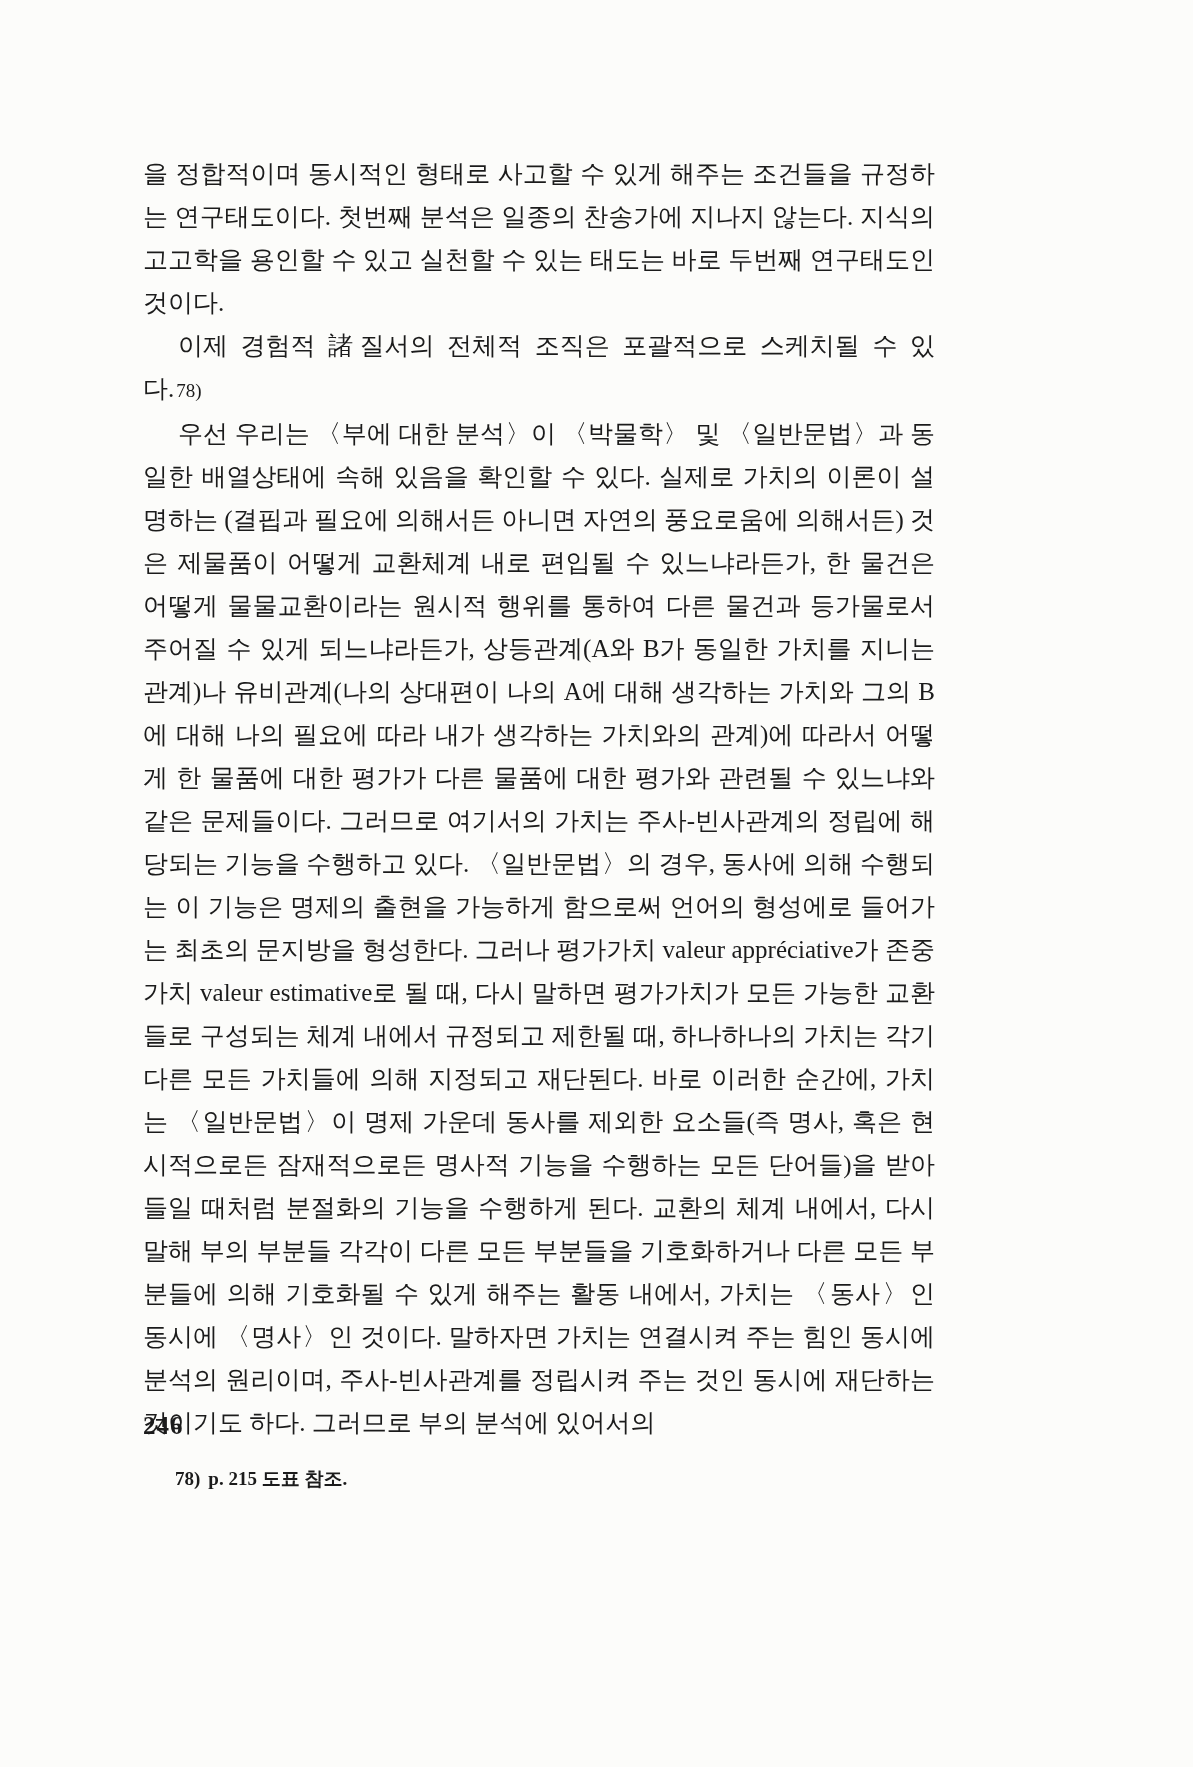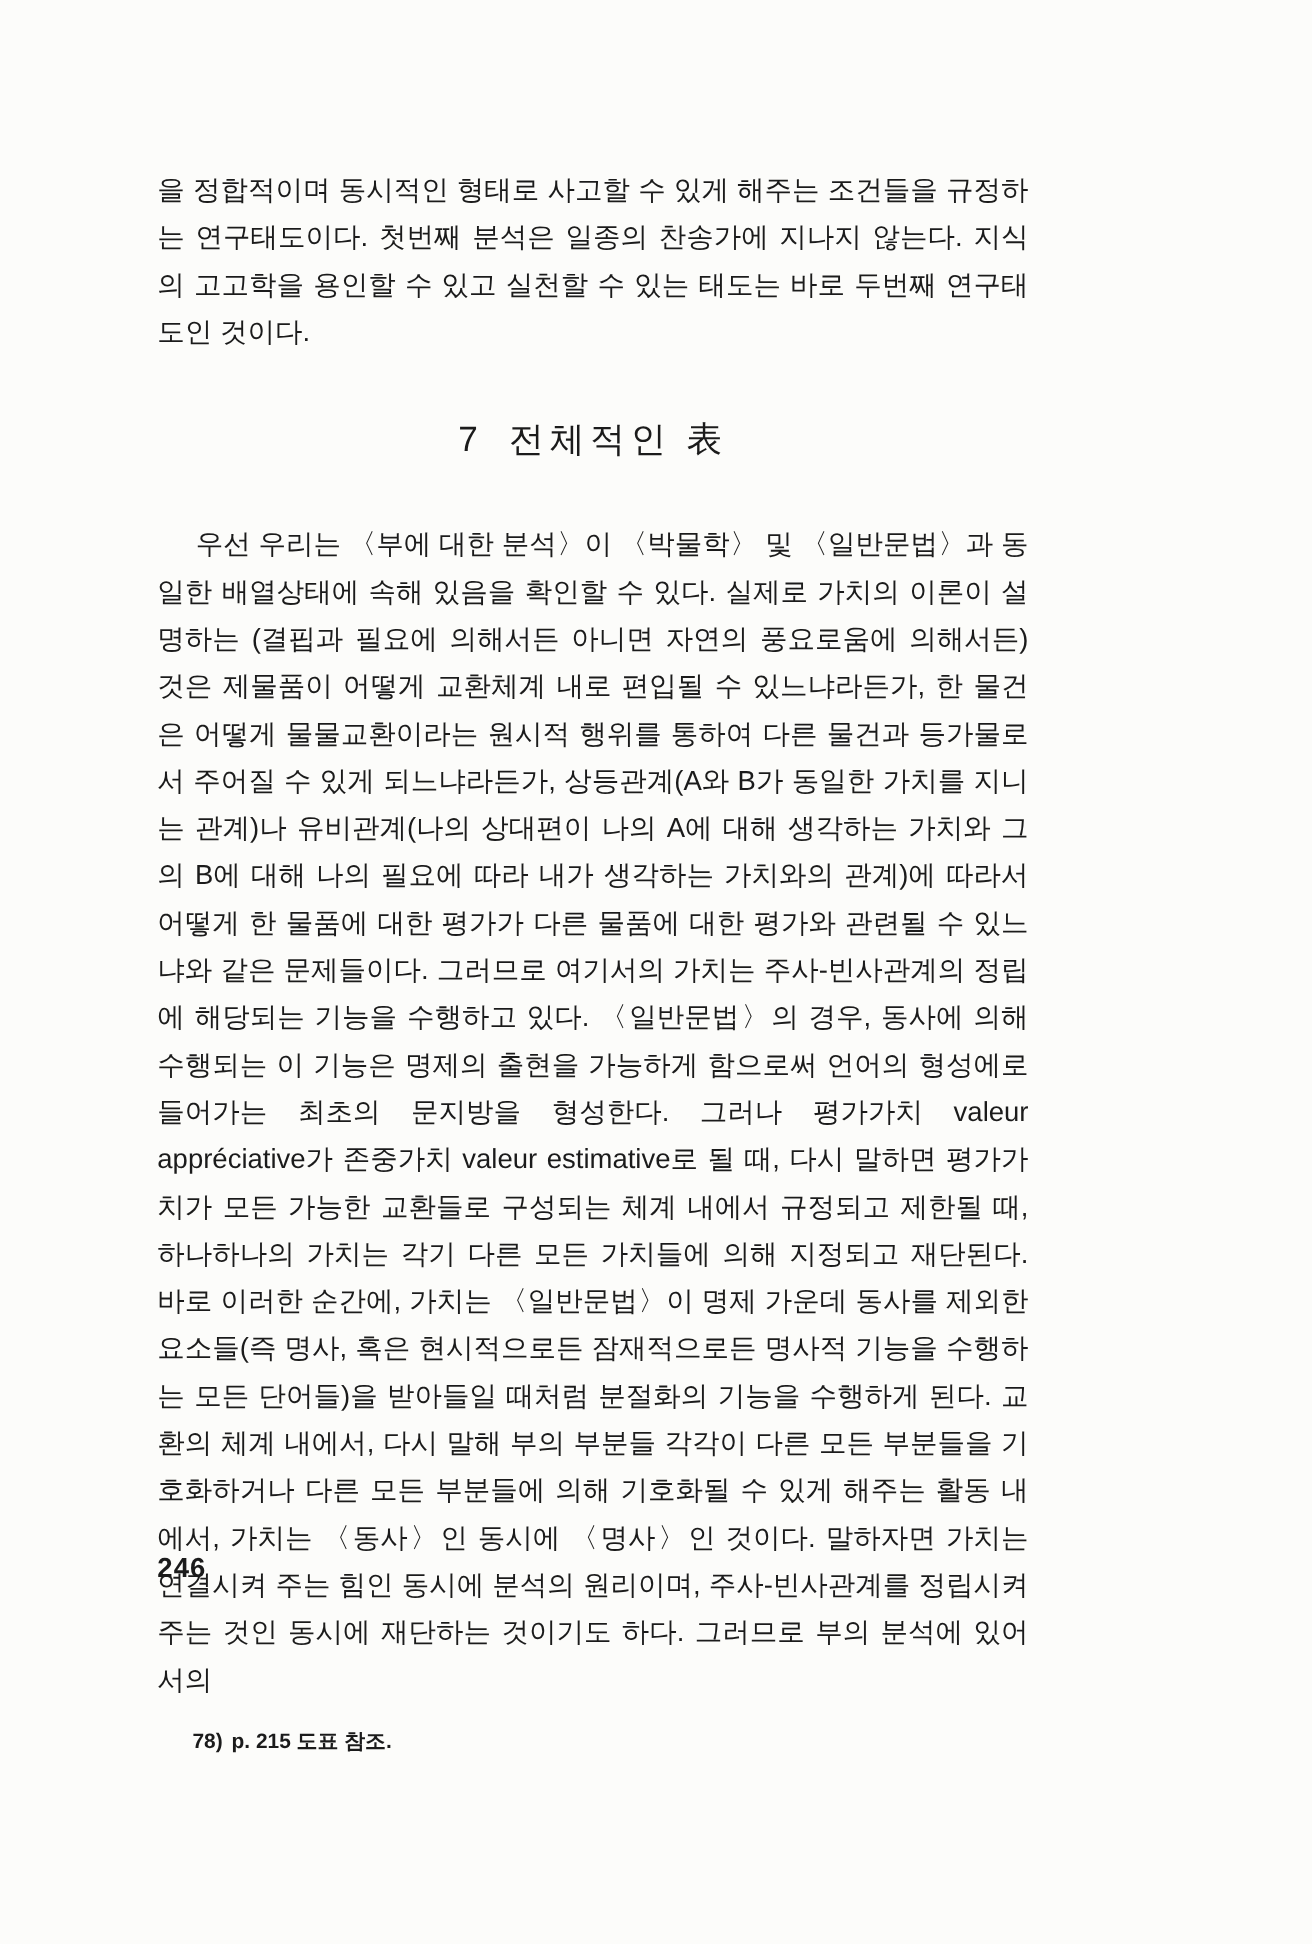--- a/index.html
+++ b/index.html
@@ -7,21 +7,21 @@
     padding: 0;
     background: #e8e8e8;
   }
   .scan-page {
     position: relative;
     width: 1193px;
     height: 1767px;
     margin: 0 auto;
     background: #fcfcfa;
     color: #1b1b1b;
-    font-family: Liberation Sans, sans-serif;
+    font-family: Liberation Serif, serif;
     overflow: hidden;
     box-sizing: border-box;
     padding-left: 16px;
   }
   .text-block {
     position: absolute;
     left: 143px;
     top: 152px;
     width: 792px;
   }
@@ -81,24 +81,22 @@
 </style>
 </head>
 <body>
 
 <div class="scan-page">
 
   <div class="text-block">
 
     <p class="intro-paragraph">을 정합적이며 동시적인 형태로 사고할 수 있게 해주는 조건들을 규정하는 연구태도이다. 첫번째 분석은 일종의 찬송가에 지나지 않는다. 지식의 고고학을 용인할 수 있고 실천할 수 있는 태도는 바로 두번째 연구태도인 것이다.</p>
 
-    <h2 class="section-heading">
-      <span class="section-number">7</span><span class="section-title">전체적인 表</span>
-    </h2>
 
+    <p class="body-paragraph"><span>이제 경험적 諸질서의 전체적 조직은 포괄적으로 스케치될 수 있다.</span><span class="fn-ref">78)</span></p>
 
     <p class="body-paragraph">우선 우리는 〈부에 대한 분석〉이 〈박물학〉 및 〈일반문법〉과 동일한 배열상태에 속해 있음을 확인할 수 있다. 실제로 가치의 이론이 설명하는 (결핍과 필요에 의해서든 아니면 자연의 풍요로움에 의해서든) 것은 제물품이 어떻게 교환체계 내로 편입될 수 있느냐라든가, 한 물건은 어떻게 물물교환이라는 원시적 행위를 통하여 다른 물건과 등가물로서 주어질 수 있게 되느냐라든가, 상등관계(A와 B가 동일한 가치를 지니는 관계)나 유비관계(나의 상대편이 나의 A에 대해 생각하는 가치와 그의 B에 대해 나의 필요에 따라 내가 생각하는 가치와의 관계)에 따라서 어떻게 한 물품에 대한 평가가 다른 물품에 대한 평가와 관련될 수 있느냐와 같은 문제들이다. 그러므로 여기서의 가치는 주사-빈사관계의 정립에 해당되는 기능을 수행하고 있다. 〈일반문법〉의 경우, 동사에 의해 수행되는 이 기능은 명제의 출현을 가능하게 함으로써 언어의 형성에로 들어가는 최초의 문지방을 형성한다. 그러나 평가가치 valeur appréciative가 존중가치 valeur estimative로 될 때, 다시 말하면 평가가치가 모든 가능한 교환들로 구성되는 체계 내에서 규정되고 제한될 때, 하나하나의 가치는 각기 다른 모든 가치들에 의해 지정되고 재단된다. 바로 이러한 순간에, 가치는 〈일반문법〉이 명제 가운데 동사를 제외한 요소들(즉 명사, 혹은 현시적으로든 잠재적으로든 명사적 기능을 수행하는 모든 단어들)을 받아들일 때처럼 분절화의 기능을 수행하게 된다. 교환의 체계 내에서, 다시 말해 부의 부분들 각각이 다른 모든 부분들을 기호화하거나 다른 모든 부분들에 의해 기호화될 수 있게 해주는 활동 내에서, 가치는 〈동사〉인 동시에 〈명사〉인 것이다. 말하자면 가치는 연결시켜 주는 힘인 동시에 분석의 원리이며, 주사-빈사관계를 정립시켜 주는 것인 동시에 재단하는 것이기도 하다. 그러므로 부의 분석에 있어서의</p>
 
     <div class="footnote-area">
       <p><span class="footnote-marker">78)</span><span>p. 215 도표 참조.</span></p>
     </div>
 
   </div>
 
   <div class="page-number">246</div>

